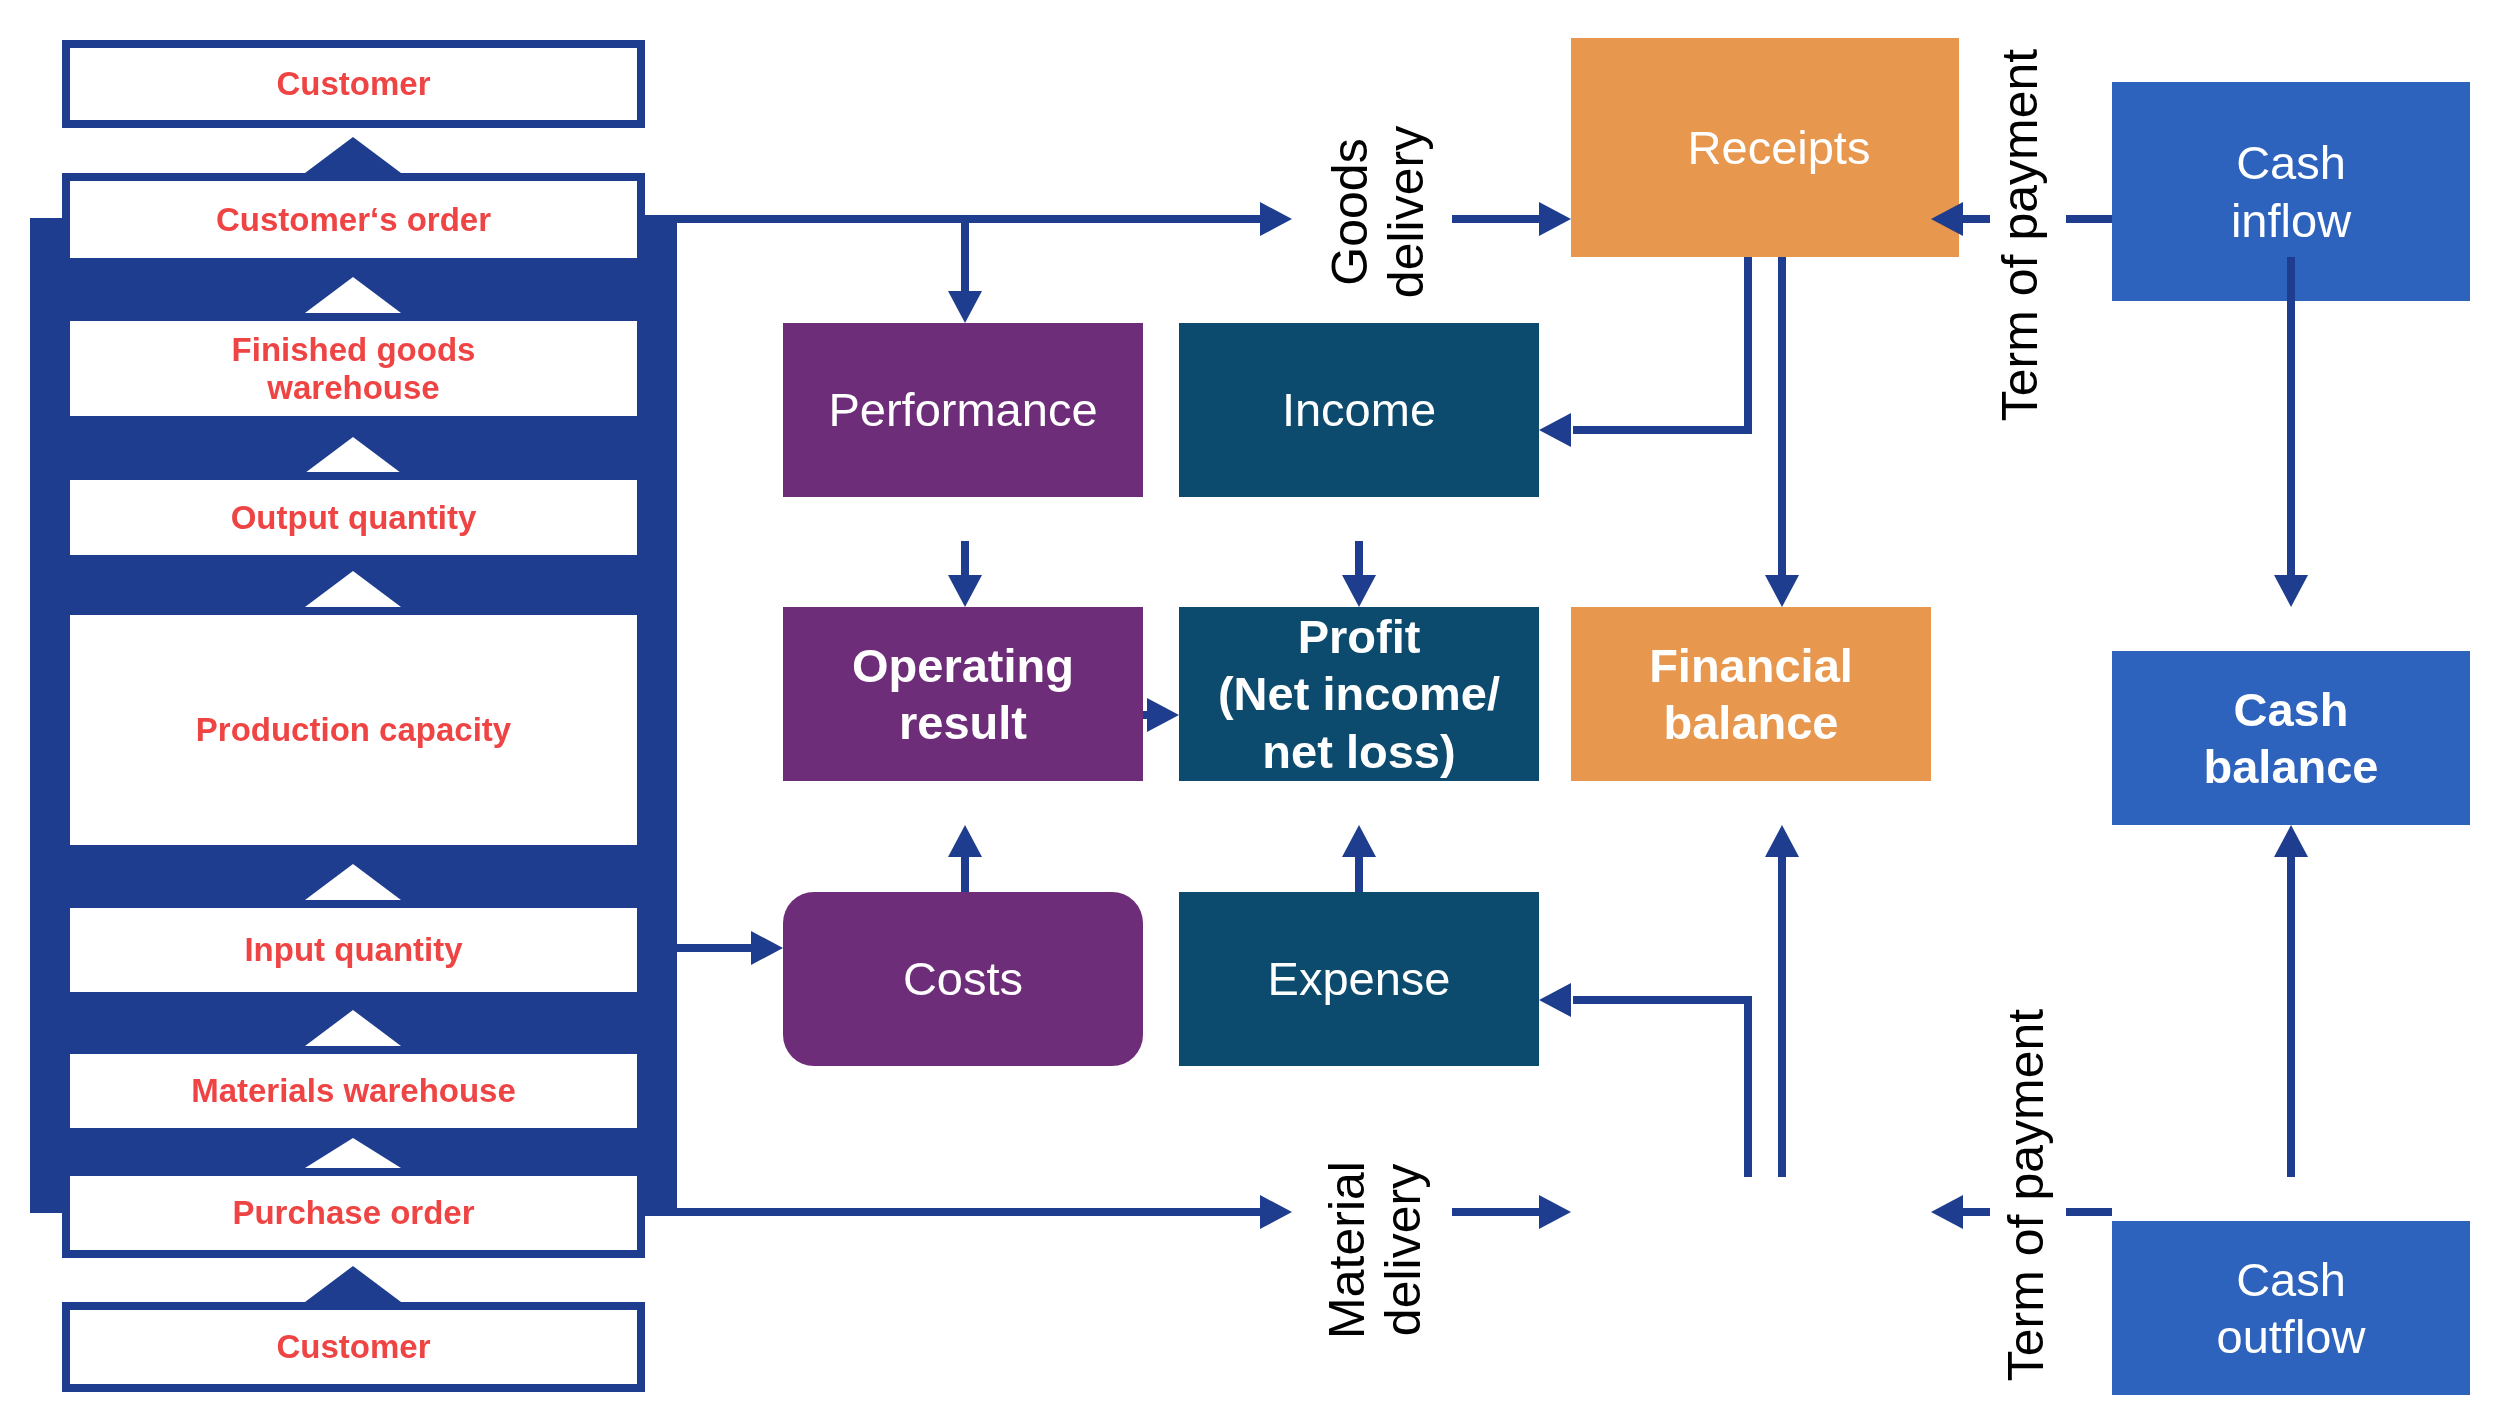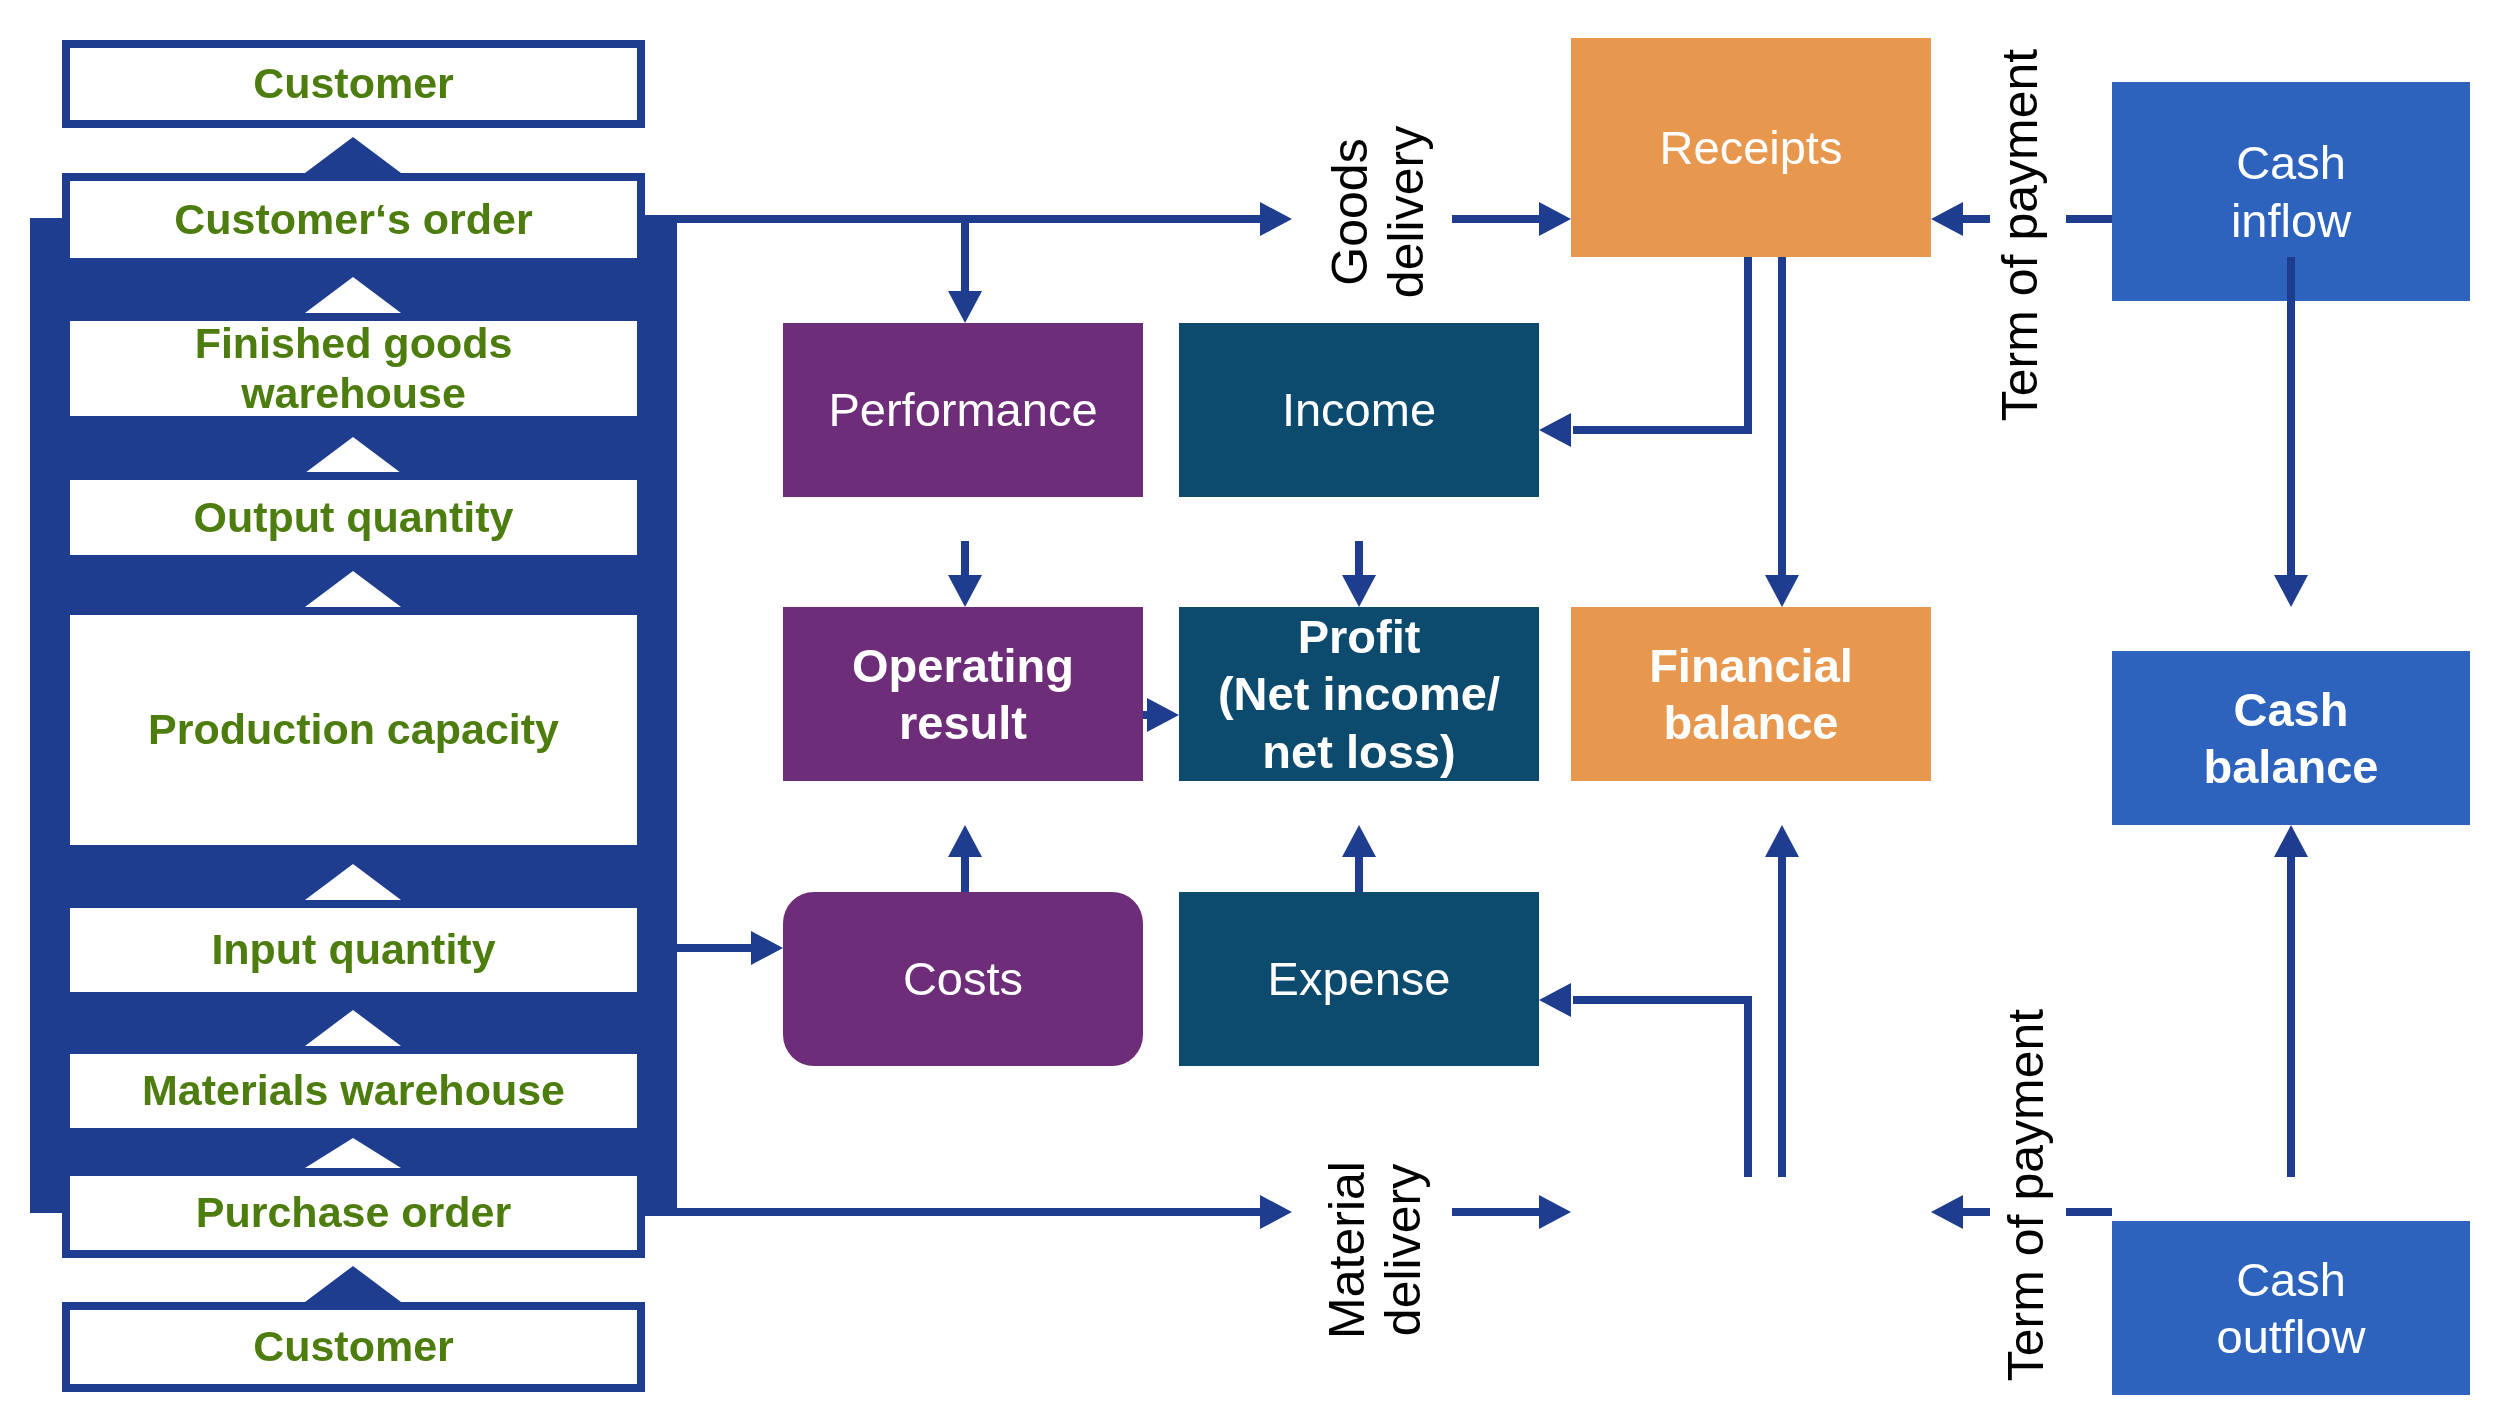--- a/index.html
+++ b/index.html
@@ -23,21 +23,21 @@
   
   .tri{
     position:absolute;width:96px;background:#1e3d8e;
     clip-path:polygon(50% 0,100% 100%,0 100%);
   }
   
   .lbox{
     position:absolute;left:62px;width:583px;
     background:#ffffff;border:8px solid #1e3d8e;box-sizing:border-box;
     display:flex;align-items:center;justify-content:center;
-    color:#4d7c0f;font-weight:bold;font-size:43px;line-height:1.15;
+    color:#ef4444;font-weight:bold;font-size:33px;line-height:1.15;
     text-align:center;white-space:pre-line;
   }
   
   .cbox{
     position:absolute;width:360px;height:174px;
     display:flex;align-items:center;justify-content:center;
     color:#ffffff;font-size:47px;line-height:1.22;
     text-align:center;white-space:pre-line;
   }
   .purple{background:#6e2d79;}
@@ -88,21 +88,21 @@
   <div class="cbox purple bold" style="left:783px;top:607px;">Operating
 result</div>
   <div class="cbox purple" style="left:783px;top:892px;border-radius:31px;">Costs</div>
 
   <div class="cbox teal" style="left:1179px;top:323px;">Income</div>
   <div class="cbox teal bold" style="left:1179px;top:607px;">Profit
 (Net income/
 net loss)</div>
   <div class="cbox teal" style="left:1179px;top:892px;">Expense</div>
 
-  <div class="cbox orange" style="left:1571px;top:38px;height:219px;">Receipts</div>
+  <div class="cbox orange" style="left:1571px;top:38px;height:219px;padding-left:28px;">Receipts</div>
   <div class="cbox orange bold" style="left:1571px;top:607px;">Financial
 balance</div>
 
   <div class="cbox blue" style="left:2112px;top:38px;width:358px;height:219px;">Cash
 inflow</div>
   <div class="cbox blue bold" style="left:2112px;top:607px;width:358px;">Cash
 balance</div>
   <div class="cbox blue" style="left:2112px;top:1177px;width:358px;">Cash
 outflow</div>
 

